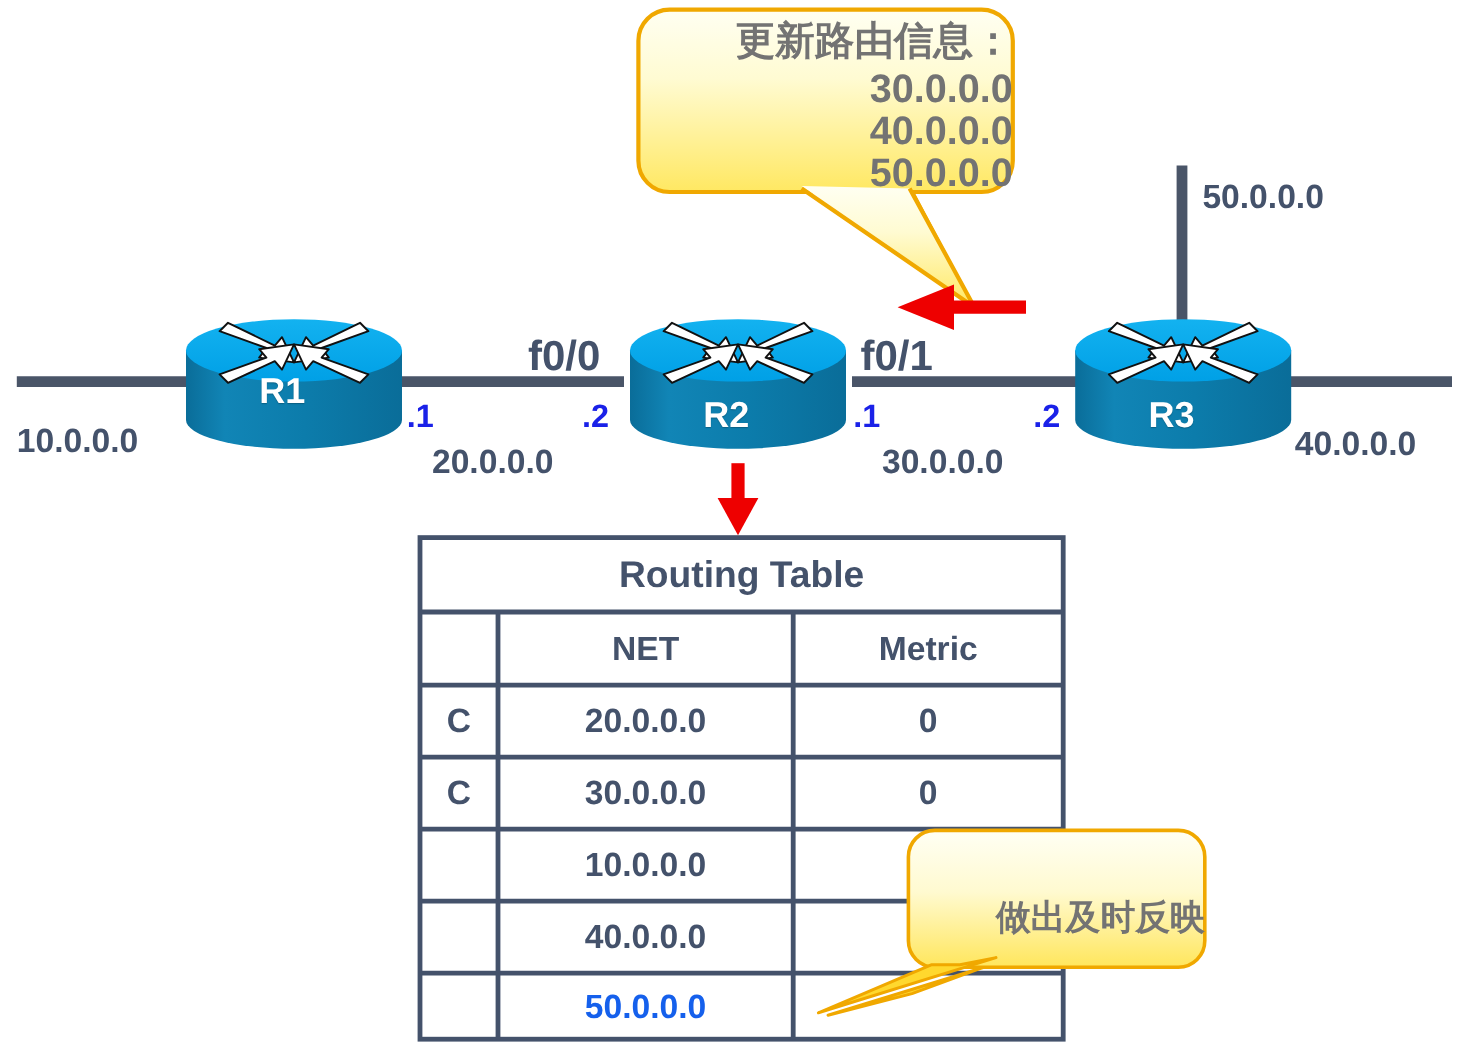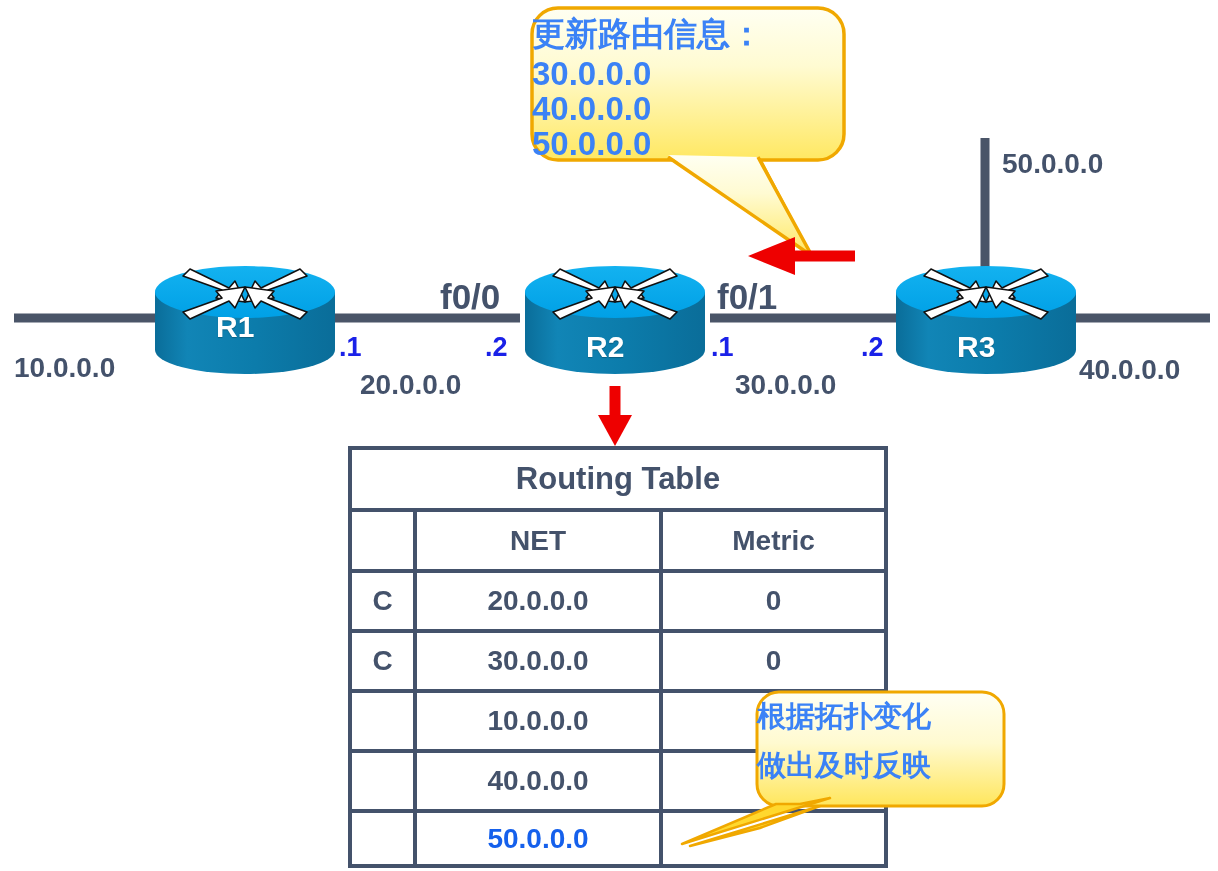--- a/index.html
+++ b/index.html
@@ -10,21 +10,21 @@
   }
   #stage{position:absolute;left:0;top:0;width:1218px;height:871px;}
   svg.layer{position:absolute;left:0;top:0;width:1218px;height:871px;overflow:visible;}
   .txt{position:absolute;white-space:nowrap;font-weight:bold;line-height:1;}
   .slate{color:#44526b;}
   .blueip{color:#1a21e8;}
   .netlabel{font-size:28px;letter-spacing:0px;}
   .iflabel{font-size:35px;}
   .dotlabel{font-size:27px;}
   .rname{font-size:30px;color:#ffffff;text-shadow:0 1px 1px rgba(0,0,0,.25);}
-  .bubtxt{position:absolute;text-align:left;font-weight:bold;color:#3b82f6;line-height:1.02;}
+  .bubtxt{position:absolute;text-align:right;font-weight:bold;color:#737373;line-height:1.02;}
   .tbl-cell{position:absolute;display:flex;align-items:center;justify-content:center;
             font-weight:bold;color:#44526b;}
   .tbl-title{font-size:31px;}
   .tbl-head{font-size:28px;}
   .tbl-val{font-size:28px;}
   .tbl-code{font-size:28px;}
   .hl-blue{color:#1560ec;}
 </style>
 </head>
 <body>
@@ -150,21 +150,20 @@
   <div class="txt dotlabel blueip" style="left:339px;top:334px;">.1</div>
   <div class="txt dotlabel blueip" style="left:485px;top:334px;">.2</div>
   <div class="txt dotlabel blueip" style="left:711px;top:334px;">.1</div>
   <div class="txt dotlabel blueip" style="left:861px;top:334px;">.2</div>
 
   <div class="bubtxt" style="left:532px;top:17px;width:312px;font-size:33px;">更新路由信息：</div>
   <div class="bubtxt" style="left:532px;top:57px;width:312px;font-size:33px;">30.0.0.0</div>
   <div class="bubtxt" style="left:532px;top:92px;width:312px;font-size:33px;">40.0.0.0</div>
   <div class="bubtxt" style="left:532px;top:127px;width:312px;font-size:33px;">50.0.0.0</div>
 
-  <div class="bubtxt" style="left:757px;top:702px;width:247px;font-size:29px;">根据拓扑变化</div>
   <div class="bubtxt" style="left:757px;top:751px;width:247px;font-size:29px;">做出及时反映</div>
 
   <div class="tbl-cell tbl-title" style="left:350px;top:448px;width:536px;height:62px;">Routing Table</div>
 
   <div class="tbl-cell tbl-head" style="left:661px;top:510px;width:225px;height:61px;">Metric</div>
   <div class="tbl-cell tbl-head" style="left:415px;top:510px;width:246px;height:61px;">NET</div>
 
   <div class="tbl-cell tbl-code" style="left:350px;top:571px;width:65px;height:60px;">C</div>
   <div class="tbl-cell tbl-val" style="left:415px;top:571px;width:246px;height:60px;">20.0.0.0</div>
   <div class="tbl-cell tbl-val" style="left:661px;top:571px;width:225px;height:60px;">0</div>

